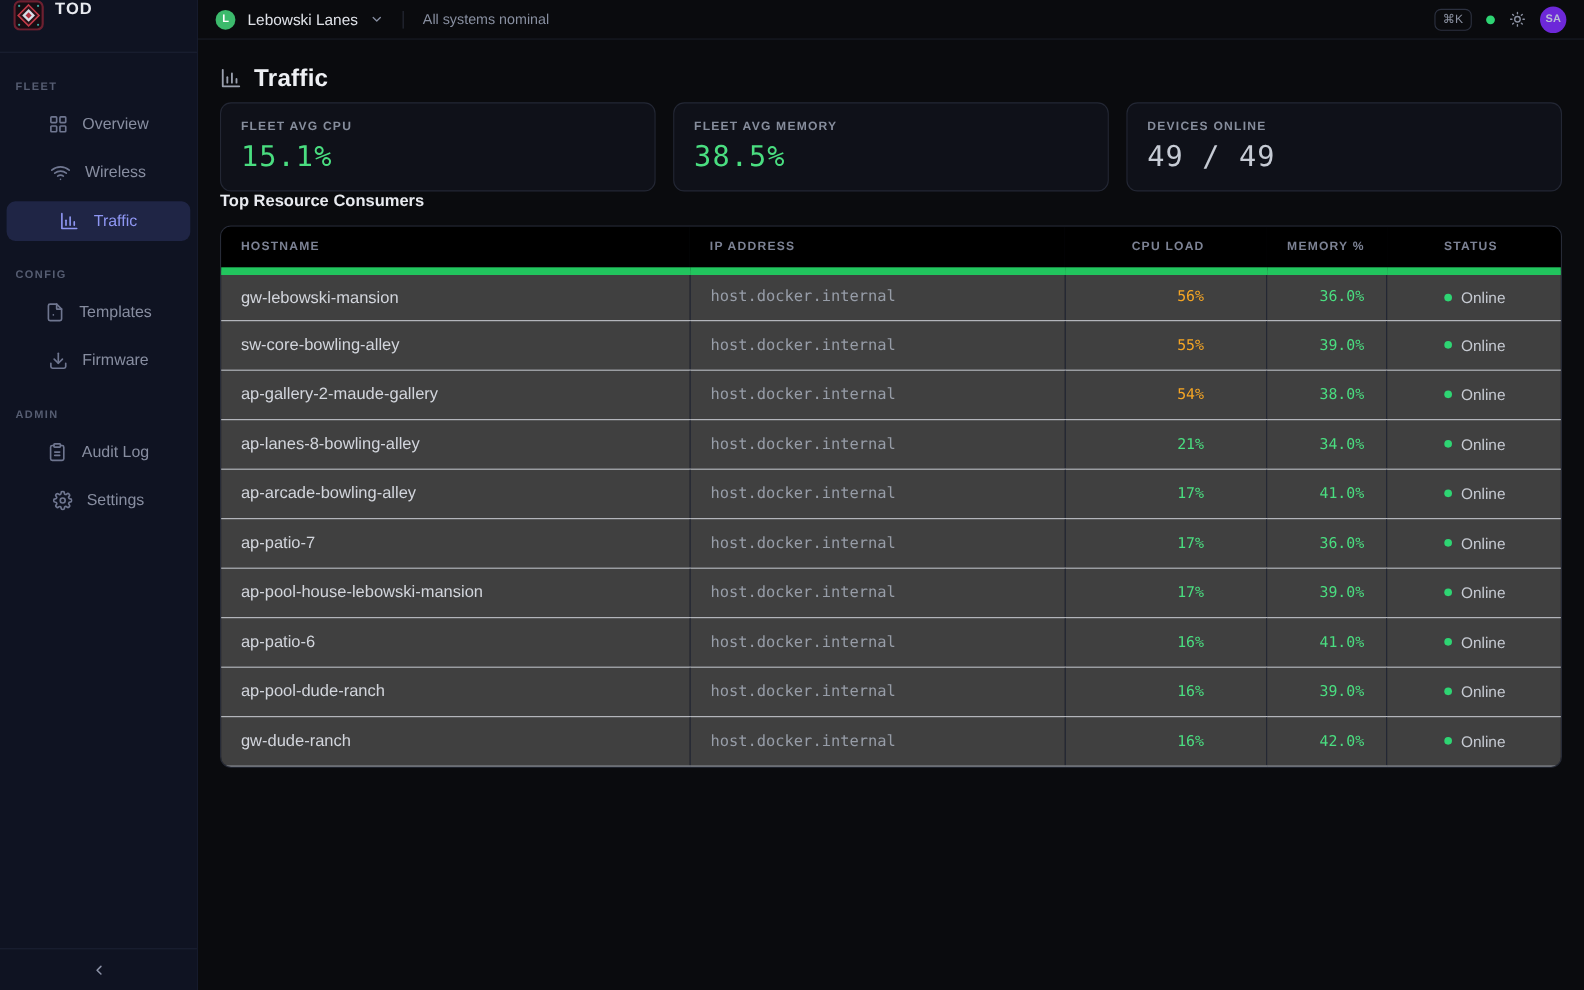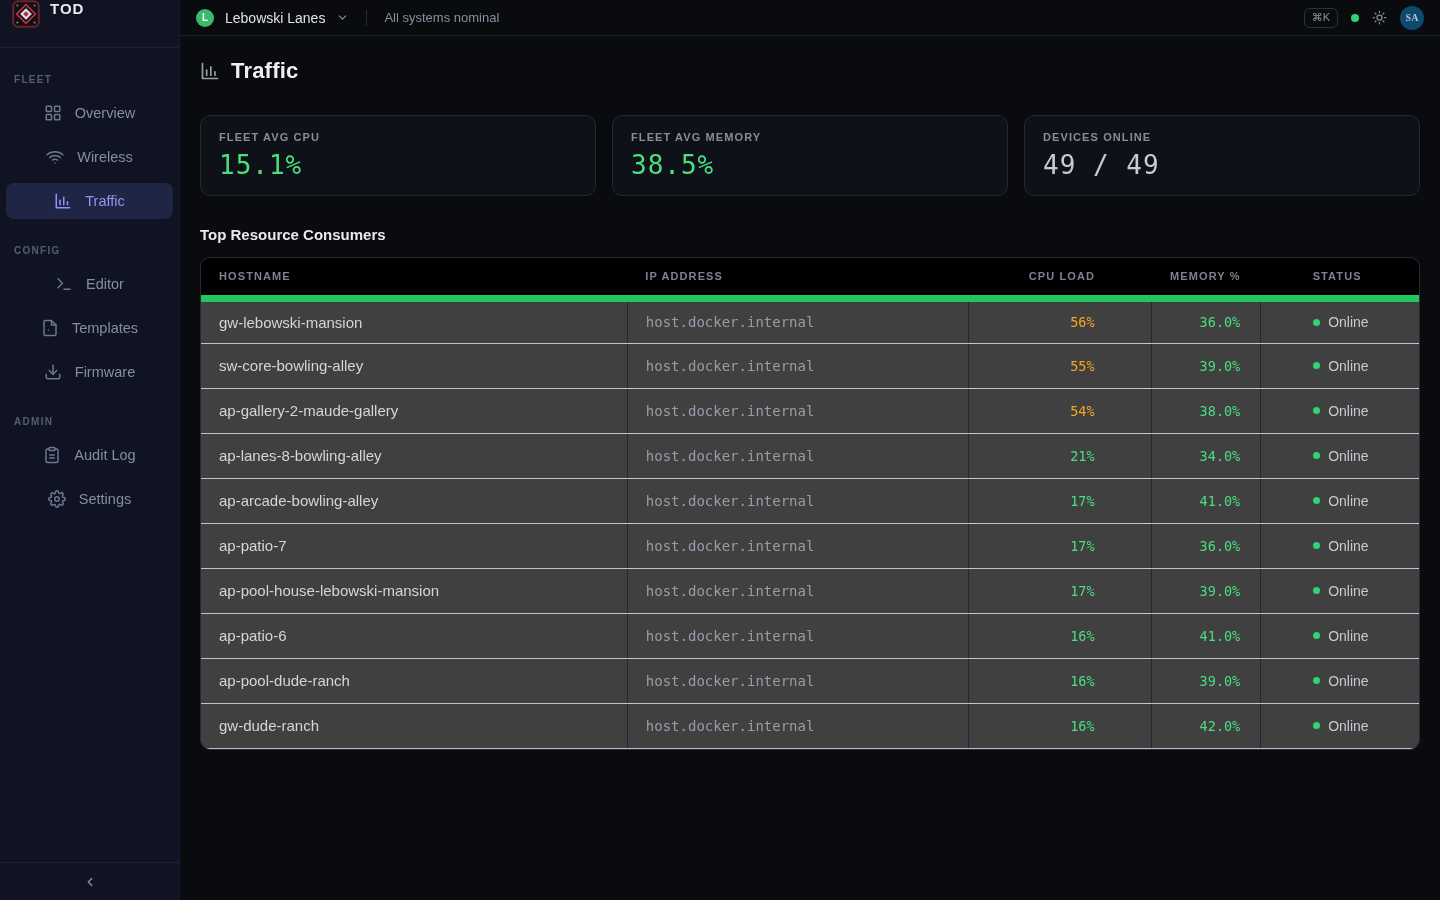--- a/index.html
+++ b/index.html
@@ -81,50 +81,50 @@
   .kbd-pill {
     border: 1px solid #2c3140; border-radius: 6px;
     font-size: 11px; color: #8a90a0; padding: 2px 7px 3px 7px;
     cursor: pointer; background: transparent;
   }
   .health-dot { width: 8px; height: 8px; border-radius: 50%; background: #2ed573; }
   .theme-btn { color: #8a90a0; display: flex; cursor: pointer; background: none; border: none; }
   .theme-btn svg { width: 15px; height: 15px; }
   .user-avatar {
     width: 24px; height: 24px; border-radius: 50%;
-    background: #0c4a6e; color: #b9bed4;
+    background: #6d28d9; color: #b9bed4;
     font-size: 10px; font-weight: 600;
-    display: flex; align-items: center; justify-content: center; cursor: pointer; font-family: Liberation Serif, serif;
+    display: flex; align-items: center; justify-content: center; cursor: pointer;
   }
 
   .content { padding: 0 20px; flex: 1 1 auto; }
 
   .page-title-row { margin-top: 22px; display: flex; align-items: center; gap: 11px; }
   .page-title-row .pt-icon { width: 20px; height: 20px; color: #9aa0ae; display: flex; }
   .page-title-row .pt-icon svg { width: 20px; height: 20px; }
   .page-title { font-size: 22px; font-weight: 700; color: #eef0f4; letter-spacing: .2px; }
 
-  .stats-row { display: flex; gap: 16px; margin-top: 31px; }
+  .stats-row { display: flex; gap: 16px; margin-top: 9px; }
   .stat-card {
     flex: 1 1 0; background: #0f1119;
     border: 1px solid #232734; border-radius: 10px;
     padding: 15px 18px; height: 81px;
   }
   .stat-label {
     font-size: 11px; font-weight: 600; letter-spacing: 1.1px;
     color: #868d9c; text-transform: uppercase;
   }
   .stat-value {
     margin-top: 7px; font-family: "DejaVu Sans Mono", monospace;
     font-size: 26px; font-weight: 500; letter-spacing: 1px;
     color: #4ade80;
   }
   .stat-value.neutral { color: #c6cbd4; }
 
-  .section-title { margin-top: 30px; font-size: 15px; font-weight: 700; color: #e8eaef; }
+  .section-title { font-size: 15px; font-weight: 700; color: #e8eaef; }
 
   .table-wrap {
     margin-top: 14px;
     border: 1px solid #272b37; border-radius: 10px;
     overflow: hidden; background: #10121a;
   }
   table { width: 100%; border-collapse: collapse; table-layout: fixed; }
   col.c-host { width: 35%; } col.c-ip { width: 28%; }
   col.c-cpu { width: 15%; } col.c-mem { width: 9%; } col.c-status { width: 13%; }
   thead th {
@@ -204,29 +204,20 @@
           <svg viewBox="0 0 24 24" fill="none" stroke="currentColor" stroke-width="2" stroke-linecap="round" stroke-linejoin="round">
             <path d="M3 3v18h18"></path>
             <path d="M8 17v-6"></path>
             <path d="M13 17v-10"></path>
             <path d="M18 17v-4"></path>
           </svg>
         </span>
         <span>Traffic</span>
       </div>
       <div class="section-label">CONFIG</div>
-      <div class="nav-item">
-        <span class="nv-icon">
-          <svg viewBox="0 0 24 24" fill="none" stroke="currentColor" stroke-width="2" stroke-linecap="round" stroke-linejoin="round">
-            <polyline points="4 17 10 11 4 5"></polyline>
-            <line x1="12" y1="19" x2="20" y2="19"></line>
-          </svg>
-        </span>
-        <span>Editor</span>
-      </div>
       <div class="nav-item">
         <span class="nv-icon">
           <svg viewBox="0 0 24 24" fill="none" stroke="currentColor" stroke-width="2" stroke-linecap="round" stroke-linejoin="round">
             <path d="M14 2H6a2 2 0 0 0-2 2v16a2 2 0 0 0 2 2h12a2 2 0 0 0 2-2V8z"></path>
             <polyline points="14 2 14 8 20 8"></polyline>
             <line x1="10" y1="15" x2="10.01" y2="15"></line>
           </svg>
         </span>
         <span>Templates</span>
       </div>

